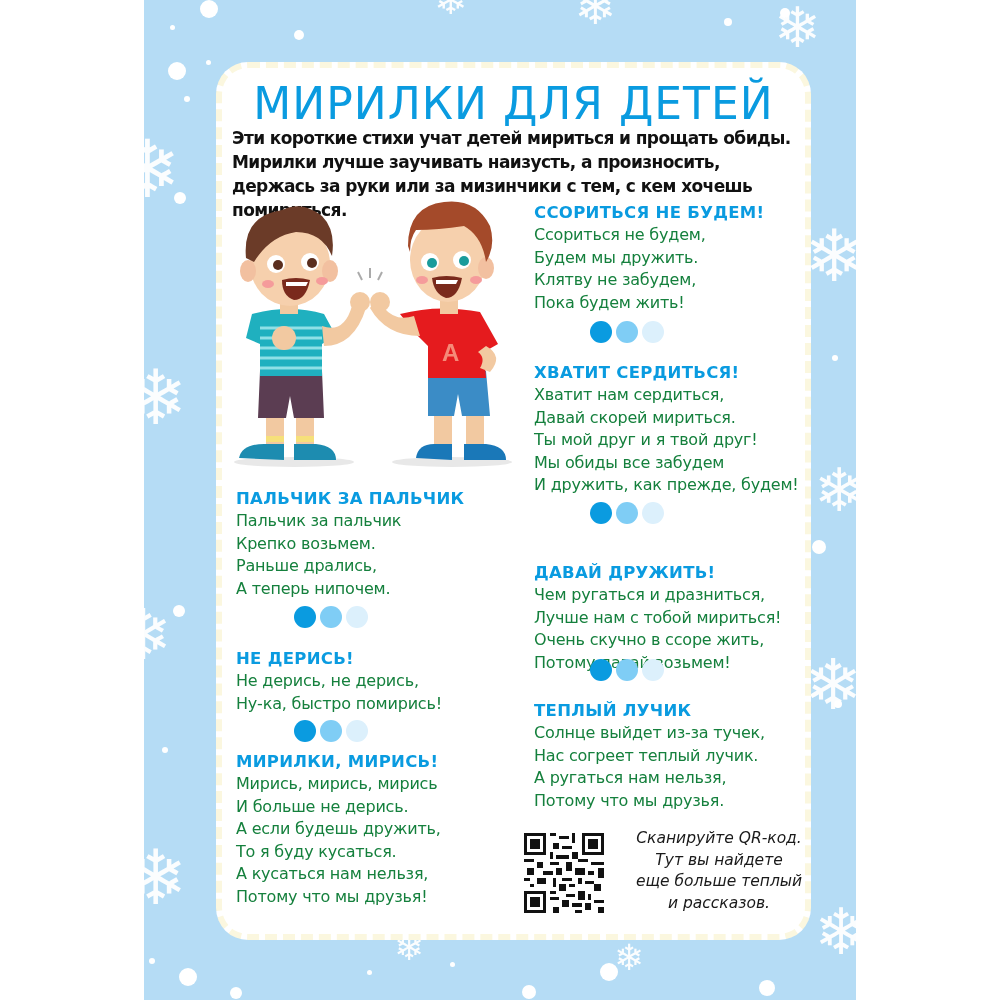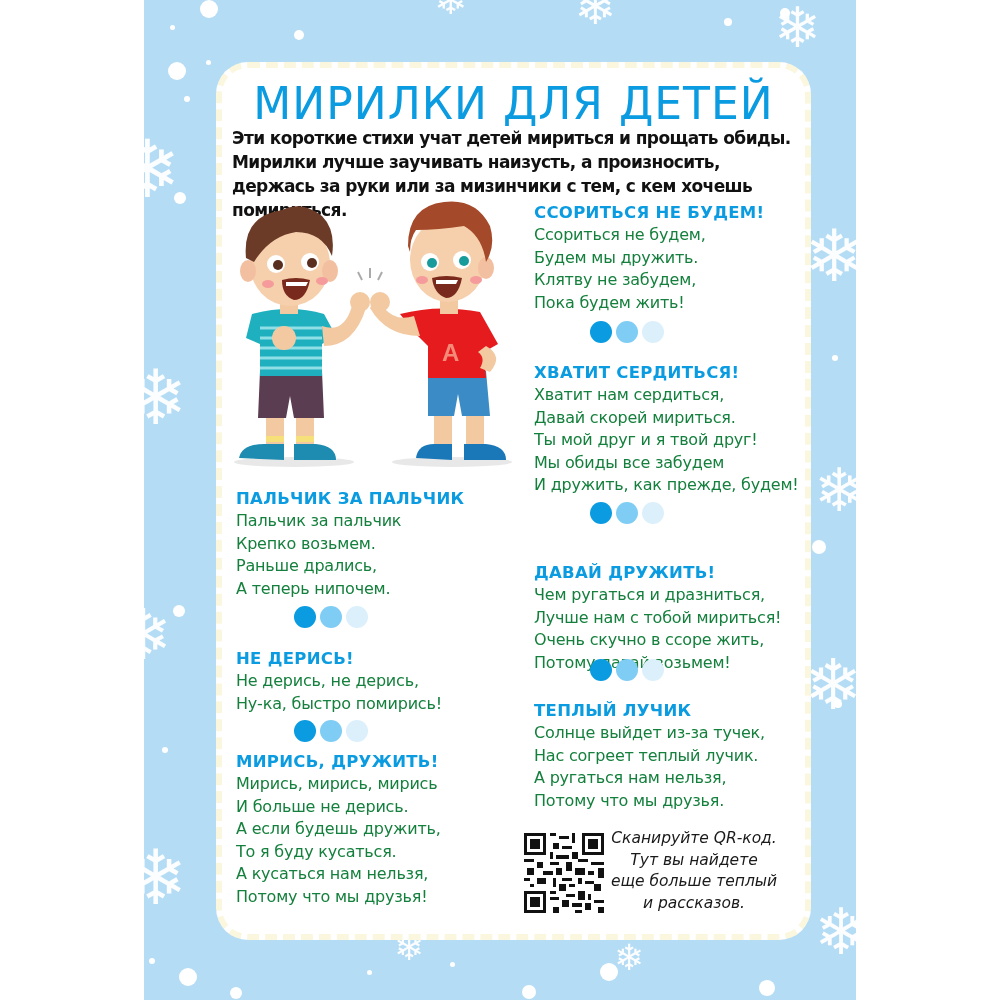--- a/index.html
+++ b/index.html
@@ -11,21 +11,21 @@
   .card-inner { position:absolute; left:0; top:0; right:0; bottom:0; }
   .title { position:absolute; left:0; right:0; top:10px; text-align:center; color:#0a9be0; font-size:44px; font-family:"DejaVu Sans", sans-serif; letter-spacing:1px; font-weight:normal; }
   .intro { position:absolute; left:10px; right:8px; top:58px; font-size:17px; font-weight:bold; color:#111; line-height:24px; font-family:"DejaVu Sans", sans-serif; letter-spacing:-0.6px; }
   .poem { position:absolute; }
   .poem-title { color:#0a9be0; font-weight:bold; font-size:16.5px; font-family:"DejaVu Sans", sans-serif; letter-spacing:0.3px; line-height:22px; }
   .poem-line { color:#15803d; font-size:16px; font-family:"DejaVu Sans", sans-serif; line-height:22.5px; letter-spacing:-0.2px; }
   .dots { position:absolute; display:flex; gap:4px; }
   .dots span { width:22px; height:22px; border-radius:50%; display:block; }
   .qr-block { position:absolute; left:302px; top:760px; width:285px; height:90px; }
   .qr { position:absolute; left:0; top:5px; width:80px; height:80px; }
-  .qr-text { position:absolute; left:75px; top:0; width:190px; text-align:center; font-style:italic; font-size:15.5px; line-height:21.5px; color:#1a1a1a; font-family:"DejaVu Sans", sans-serif; }
+  .qr-text { position:absolute; left:100px; top:0; width:190px; text-align:center; font-style:italic; font-size:15.5px; line-height:21.5px; color:#1a1a1a; font-family:"DejaVu Sans", sans-serif; }
   .illustration { position:absolute; left:2px; top:128px; width:296px; height:276px; }
 </style>
 </head>
 <body>
 
 <div class="poster">
 
   <div class="dot" style="left:56px;top:0px;width:18px;height:18px;"></div>
   <div class="dot" style="left:24px;top:62px;width:18px;height:18px;"></div>
   <div class="dot" style="left:26px;top:25px;width:5px;height:5px;"></div>
@@ -172,21 +172,21 @@
         <div class="poem-line">Не дерись, не дерись,</div>
         <div class="poem-line">Ну-ка, быстро помирись!</div>
       </div>
       <div class="dots" style="left:72px; top:652px;">
         <span style="background:#0a9be0"></span>
           <span style="background:#7fcdf5"></span>
           <span style="background:#dcf0fc"></span>
       </div>
 
       <div class="poem" style="left:14px; top:683px;">
-        <div class="poem-title">МИРИСЬ, ДРУЖИТЬ!</div>
+        <div class="poem-title">МИРИЛКИ, МИРИСЬ!</div>
         <div class="poem-line">Мирись, мирись, мирись</div>
         <div class="poem-line">И больше не дерись.</div>
         <div class="poem-line">А если будешь дружить,</div>
         <div class="poem-line">То я буду кусаться.</div>
         <div class="poem-line">А кусаться нам нельзя,</div>
         <div class="poem-line">Потому что мы друзья!</div>
       </div>
 
       <div class="poem" style="left:312px; top:134px;">
         <div class="poem-title">ССОРИТЬСЯ НЕ БУДЕМ!</div>

